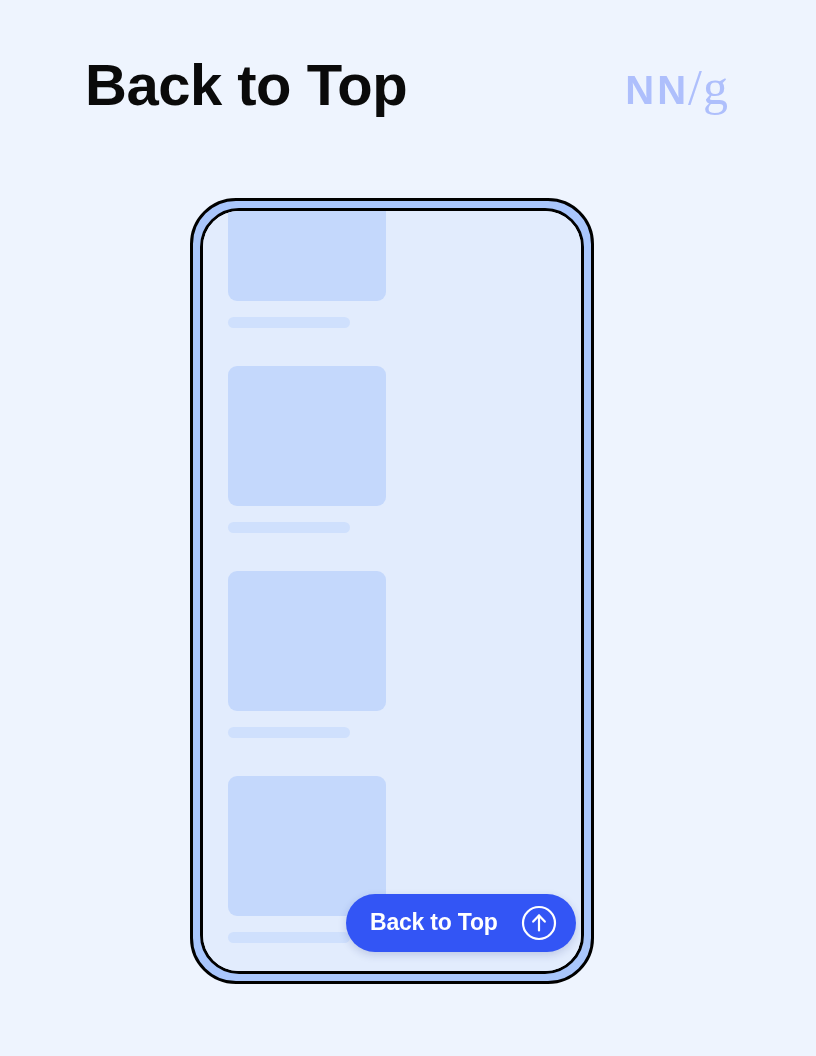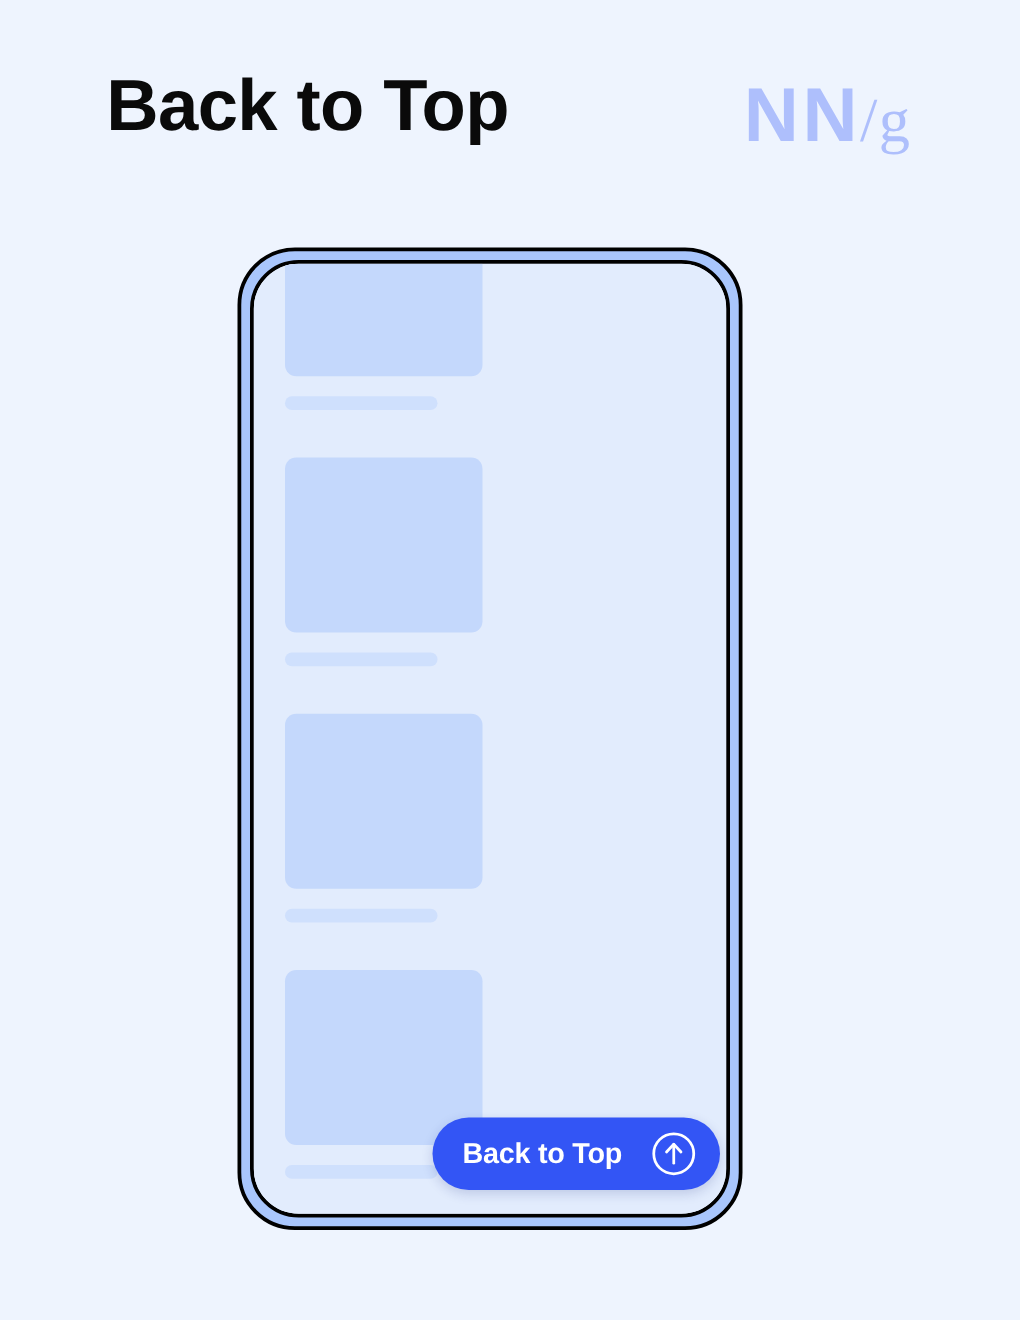--- a/index.html
+++ b/index.html
@@ -33,21 +33,21 @@
     right: 88px;
     top: 62px;
     line-height: 1;
     white-space: nowrap;
     color: #aebffc;
     user-select: none;
   }
   .brand-n {
     font-family: "Liberation Sans", sans-serif;
     font-weight: bold;
-    font-size: 61px;
+    font-size: 40px;
     letter-spacing: 3px;
   }
   .brand-slash {
     font-family: "Liberation Serif", serif;
     font-weight: normal;
     font-size: 50px;
     margin-left: -1px;
   }
   .brand-g {
     font-family: "Liberation Serif", serif;

